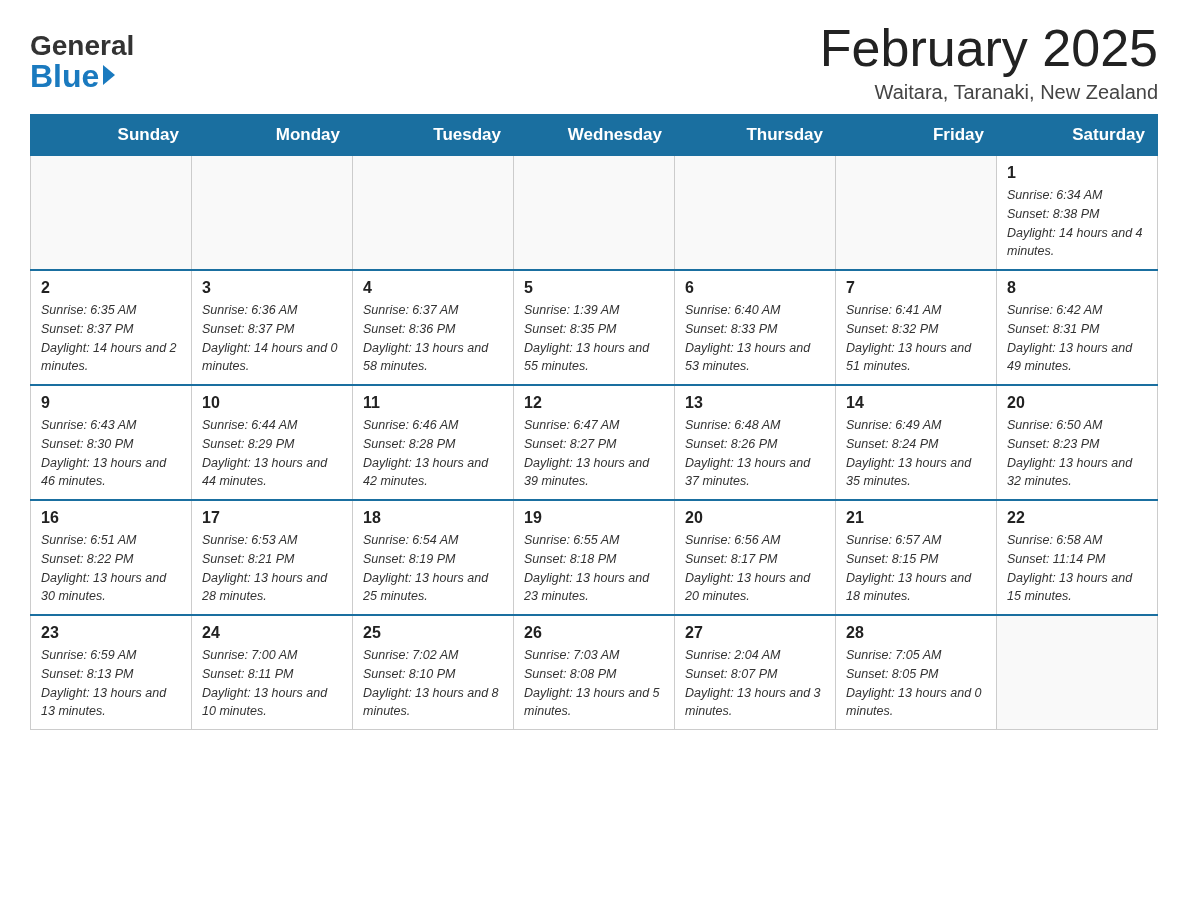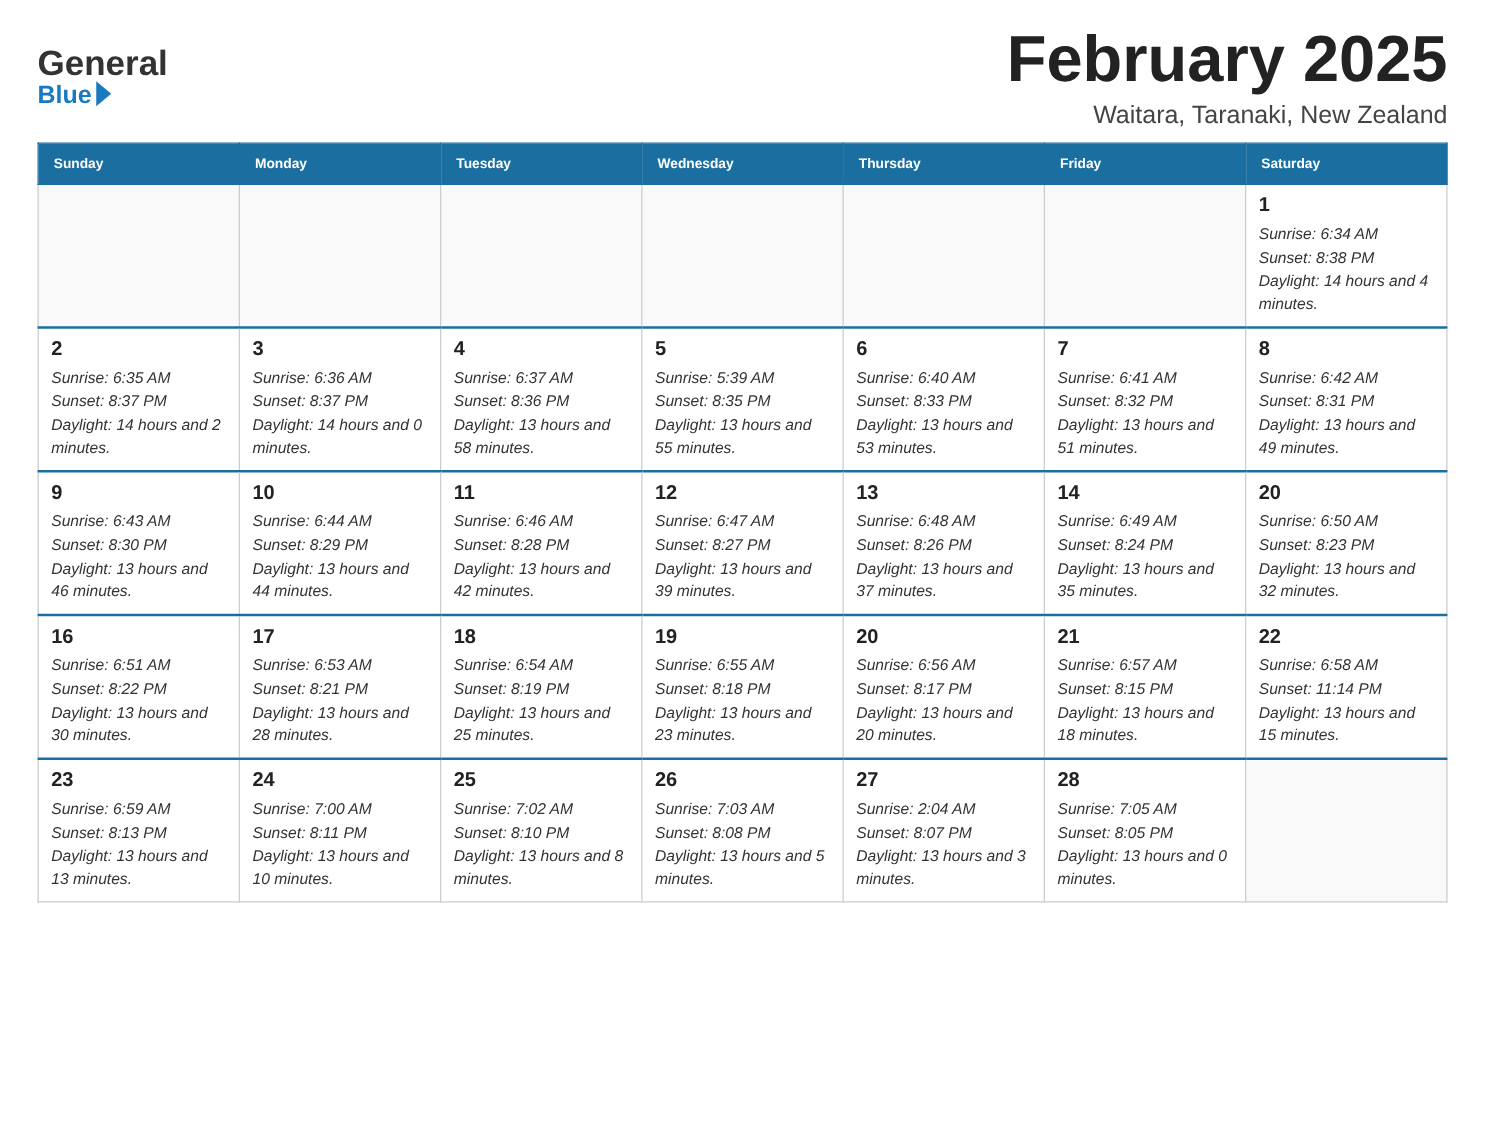--- a/index.html
+++ b/index.html
@@ -21,61 +21,61 @@
       flex-direction: column;
       align-items: flex-start;
     }
     .logo-general {
       font-size: 28px;
       font-weight: bold;
       color: #333;
       line-height: 1;
     }
     .logo-blue {
-      font-size: 20px;
+      font-size: 32px;
       font-weight: bold;
       color: #1a7abf;
       line-height: 1;
       display: flex;
       align-items: center;
     }
     .logo-triangle {
       width: 0;
       height: 0;
       border-left: 12px solid #1a7abf;
       border-top: 10px solid transparent;
       border-bottom: 10px solid transparent;
       margin-left: 4px;
       margin-bottom: 2px;
     }
     .title-section {
       text-align: right;
     }
     .main-title {
       font-size: 52px;
-      font-weight: bold;
+      font-weight: normal;
       color: #222;
       line-height: 1.1;
     }
     .subtitle {
       font-size: 20px;
       color: #444;
       margin-top: 4px;
     }
     .calendar {
       width: 100%;
       border-collapse: collapse;
       margin-top: 10px;
     }
     .calendar th {
       background-color: #1a6fa0;
       color: #fff;
-      text-align: left;
+      text-align: right;
       padding: 10px 12px;
-      font-size: 11px;
+      font-size: 17px;
       font-weight: bold;
       border: 1px solid #1a6fa0;
     }
     .calendar td {
       vertical-align: top;
       border: 1px solid #ccc;
       padding: 8px 10px;
       width: 14.28%;
       min-height: 110px;
       font-size: 13px;
@@ -161,21 +161,21 @@
 Daylight: 14 hours and 0 minutes.</div>
         </td>
         <td>
           <div class="day-number">4</div>
           <div class="day-info">Sunrise: 6:37 AM
 Sunset: 8:36 PM
 Daylight: 13 hours and 58 minutes.</div>
         </td>
         <td>
           <div class="day-number">5</div>
-          <div class="day-info">Sunrise: 5:39 AM
+          <div class="day-info">Sunrise: 1:39 AM
 Sunset: 8:35 PM
 Daylight: 13 hours and 55 minutes.</div>
         </td>
         <td>
           <div class="day-number">6</div>
           <div class="day-info">Sunrise: 6:40 AM
 Sunset: 8:33 PM
 Daylight: 13 hours and 53 minutes.</div>
         </td>
         <td>

